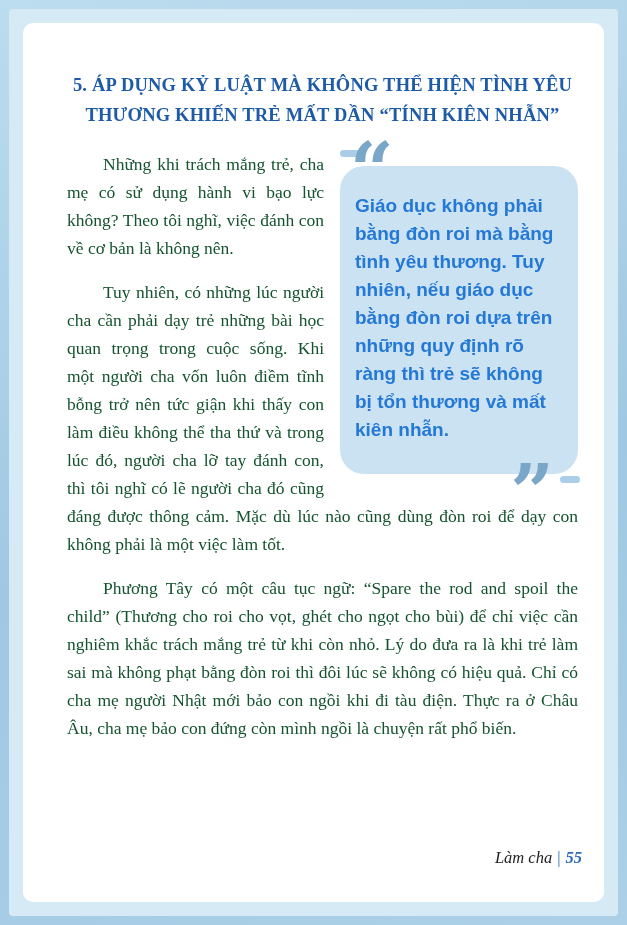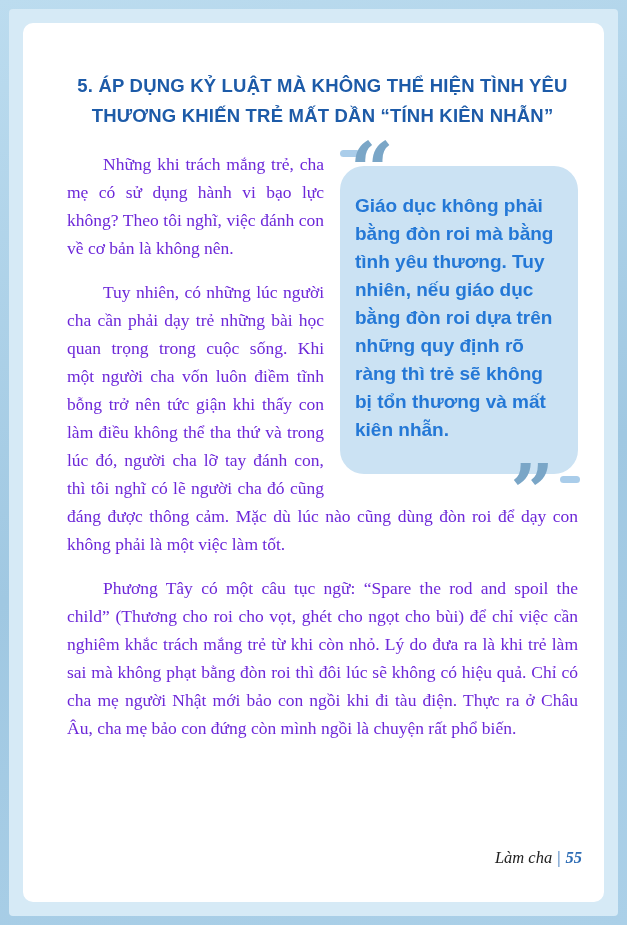--- a/index.html
+++ b/index.html
@@ -22,36 +22,36 @@
   }
   .page {
     width: 100%; height: 100%;
     background: #ffffff;
     border-radius: 10px;
     padding: 48px 26px 36px 44px;
     position: relative;
     overflow: hidden;
   }
   .title {
-    font-family: Liberation Sans, sans-serif;
+    font-family: Liberation Serif, serif;
     font-weight: 700;
     font-size: 18.5px;
     line-height: 1.6;
     letter-spacing: 0.2px;
     color: #1d5ba8;
     text-align: center;
     margin: 0 0 20px 0;
   }
   .title span { display: block; }
   .body-text { position: relative; }
   .para {
     margin: 0 0 16px 0;
     font-size: 17.5px;
     line-height: 28px;
-    color: #6d28d9;
+    color: #14532d;
     text-align: justify;
     text-indent: 36px;
   }
   .para:last-child { margin-bottom: 16px; }
   .quote-box {
     float: right;
     width: 238px;
     background: #cbe2f3;
     border-radius: 24px;
     padding: 26px 15px 30px 15px;

